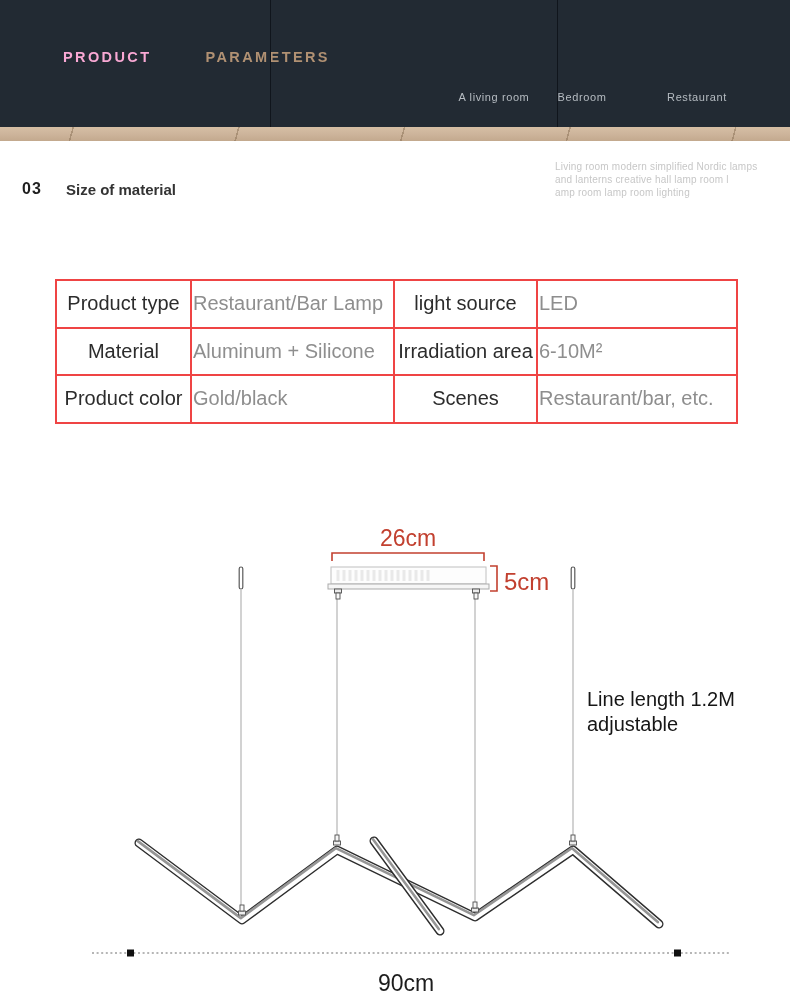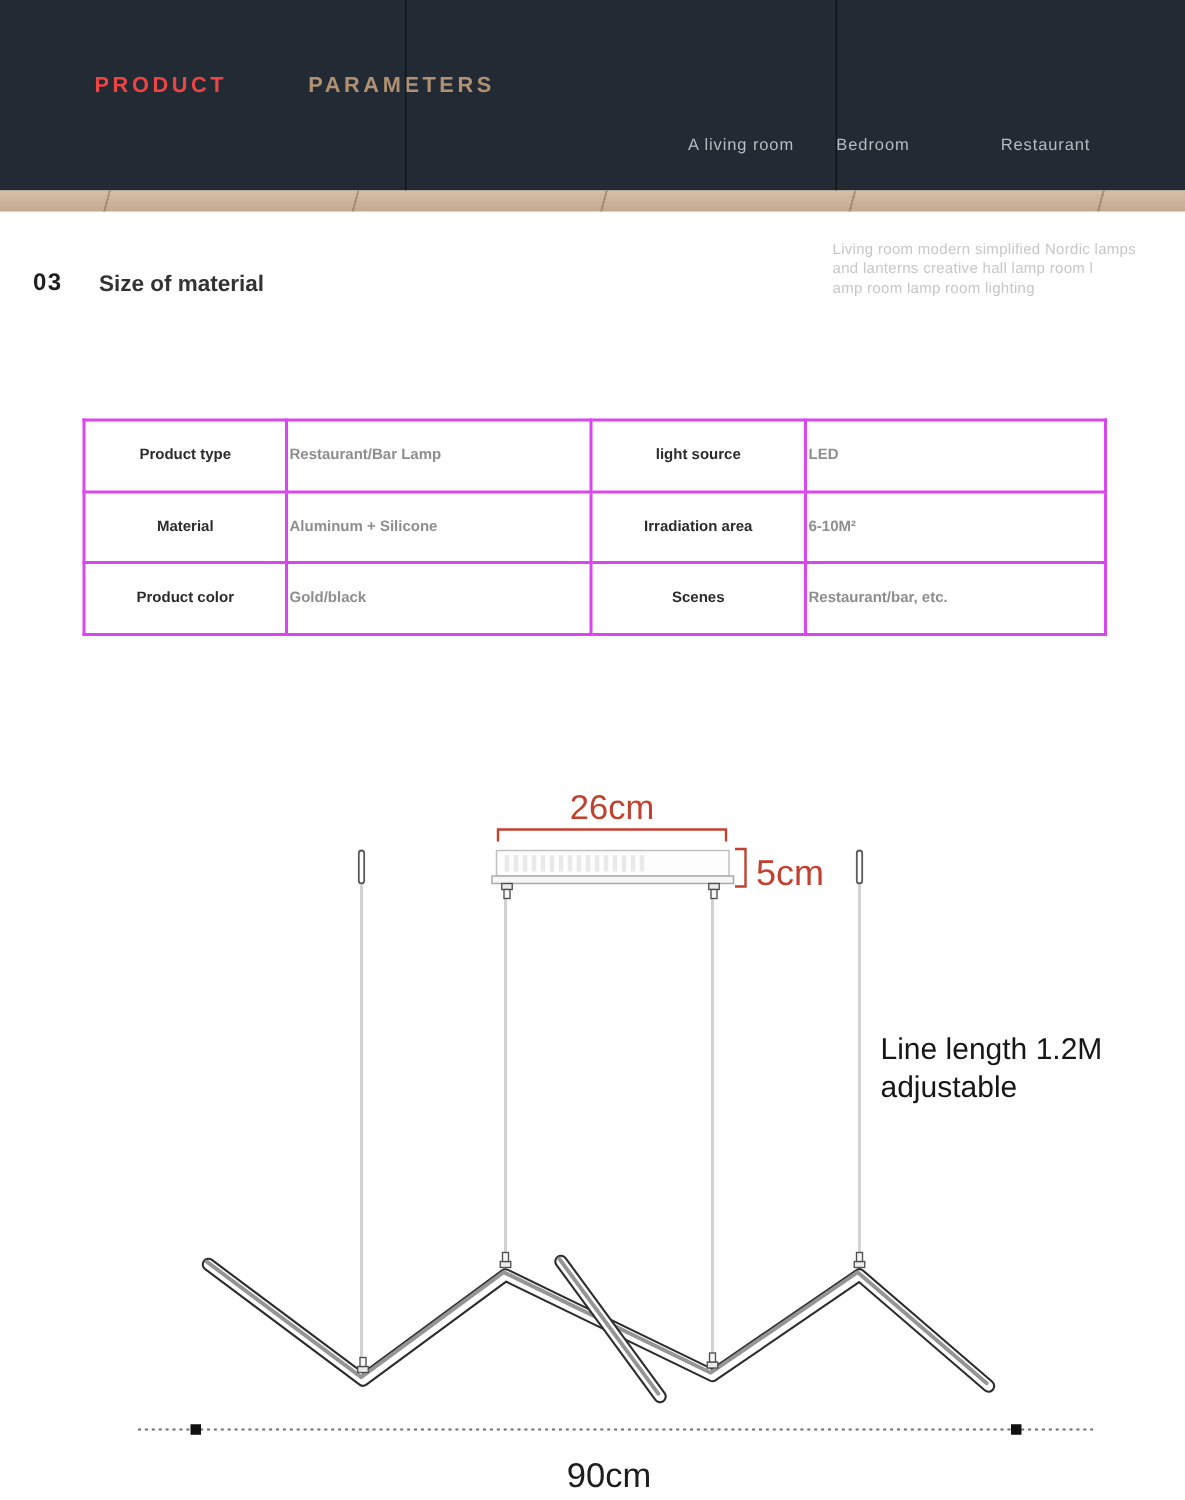--- a/index.html
+++ b/index.html
@@ -6,21 +6,21 @@
   .page{position:relative;width:790px;height:1000px;background:#ffffff;overflow:hidden;
         font-family:"Liberation Sans",sans-serif;}
 
   
   .header{position:absolute;left:0;top:0;width:790px;height:127px;background:#222a33;}
   .hdr-divider{position:absolute;top:0;width:1px;height:127px;background:#10151c;}
   .hdr-divider.d1{left:270px;}
   .hdr-divider.d2{left:557px;}
   .hdr-title{position:absolute;left:63px;top:49px;font-size:14.5px;font-weight:bold;
              letter-spacing:2.4px;white-space:nowrap;}
-  .hdr-title .t1{color:#ef4444;}
+  .hdr-title .t1{color:#f9a8d4;}
   .hdr-title .t2{color:#b19173;margin-left:10px;padding-left:44px;}
   .nav-item{position:absolute;top:91px;transform:translateX(-50%);font-size:11px;
             letter-spacing:.6px;color:#b6bcc2;white-space:nowrap;}
   .nav-item.n1{left:494px;}
   .nav-item.n2{left:582px;text-align:center;}
   .nav-item.n3{left:697px;}
 
   
   .wood{position:absolute;left:0;top:127px;width:790px;height:14px;
         background:
@@ -29,22 +29,22 @@
 
   
   .sec-no{position:absolute;left:22px;top:180px;font-family:Liberation Sans, sans-serif;
           font-weight:bold;font-size:16px;letter-spacing:1px;color:#1f1f1f;}
   .sec-title{position:absolute;left:66px;top:181px;font-size:15px;font-weight:600;color:#333;}
   .sec-desc{position:absolute;left:555px;top:160px;width:215px;font-size:10px;
             line-height:13px;color:#c7c7c7;letter-spacing:.2px;}
 
   
   .spec{position:absolute;left:55px;top:279px;border-collapse:collapse;table-layout:fixed;}
-  .spec td{border:2px solid #d946ef;height:43.5px;font-size:10px;background:#fff;
-           overflow:hidden;white-space:nowrap;font-weight:bold;}
+  .spec td{border:2px solid #ef4444;height:43.5px;font-size:20px;background:#fff;
+           overflow:hidden;white-space:nowrap;}
   .spec td.lbl{text-align:center;color:#2c2c2c;}
   .spec td.val{text-align:left;color:#8e8e8e;}
 
   
   .diagram{position:absolute;left:0;top:518px;width:790px;height:482px;}
   .diagram text{font-family:"Liberation Sans",sans-serif;}
   .dim-text{fill:#c2402f;}
   .dim-line{stroke:#c2402f;stroke-width:1.6;fill:none;}
   .note-text{fill:#161616;font-size:20px;}
   .cord{stroke:#d2d2d2;stroke-width:2;fill:none;}

